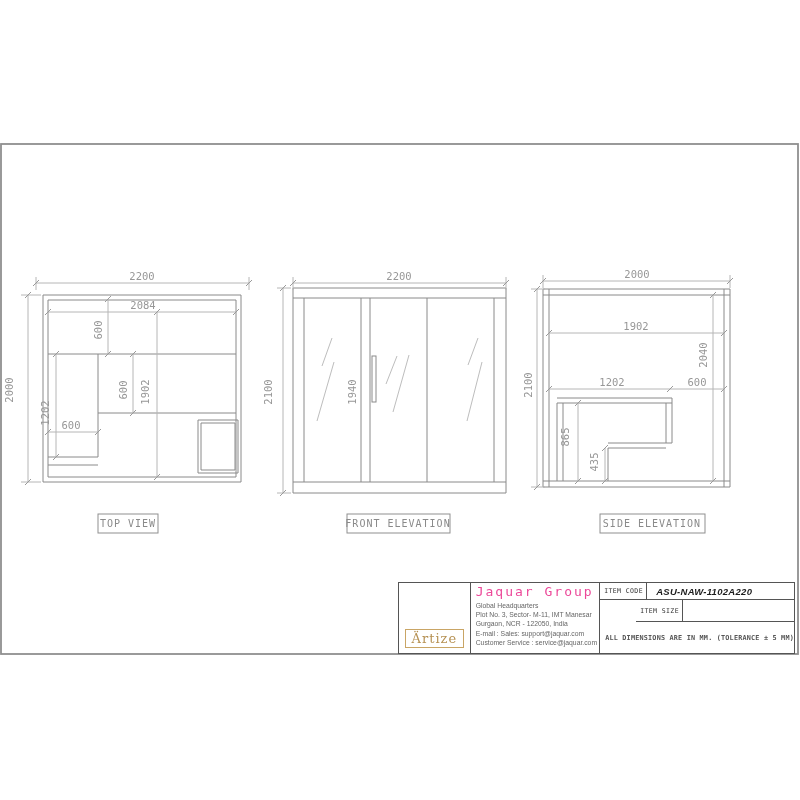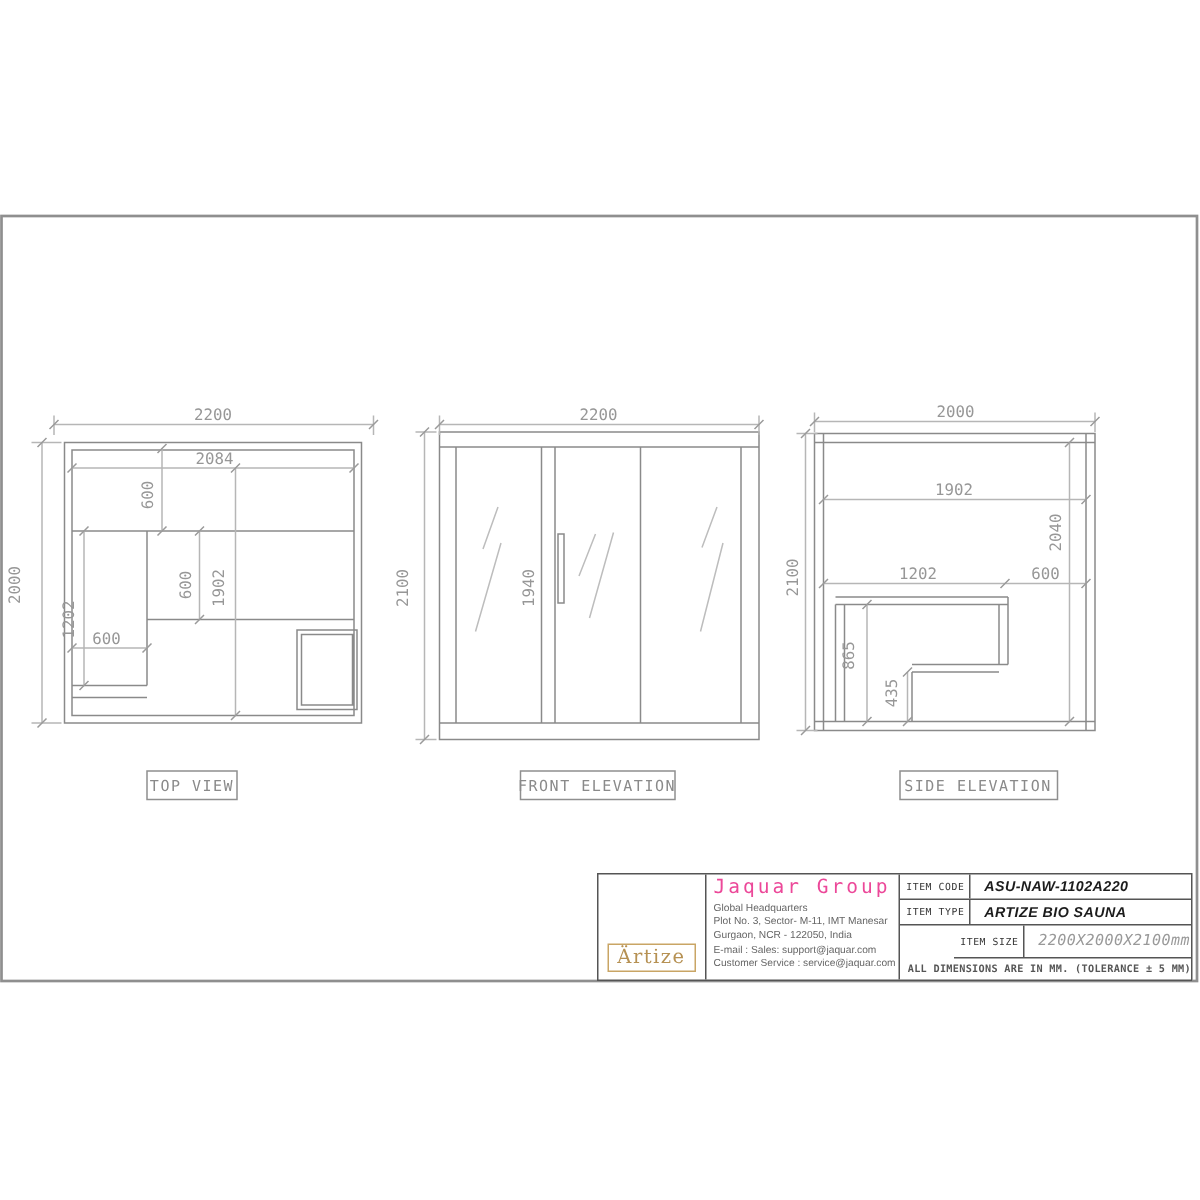--- a/index.html
+++ b/index.html
@@ -174,25 +174,20 @@
         <div>Gurgaon, NCR - 122050, India</div>
         <div>E-mail : Sales: support@jaquar.com</div>
         <div>Customer Service : service@jaquar.com</div>
       </div>
     </div>
     <div class="tb-table">
       <div class="tb-row r1">
         <div class="tb-cell-label">ITEM CODE</div>
         <div class="tb-cell-value">ASU-NAW-1102A220</div>
       </div>
-      <div class="tb-row r2">
-        <div class="tb-cell-label">ITEM TYPE</div>
-        <div class="tb-cell-value">ARTIZE BIO SAUNA</div>
-      </div>
       <div class="tb-row r3">
         <div class="tb-cell-label">ITEM SIZE</div>
-        <div class="tb-cell-value">2200X2000X2100mm</div>
       </div>
       <div class="tb-note">ALL DIMENSIONS ARE IN MM. (TOLERANCE ± 5 MM)</div>
     </div>
   </div>
 
 </div>
 
 </body></html>

